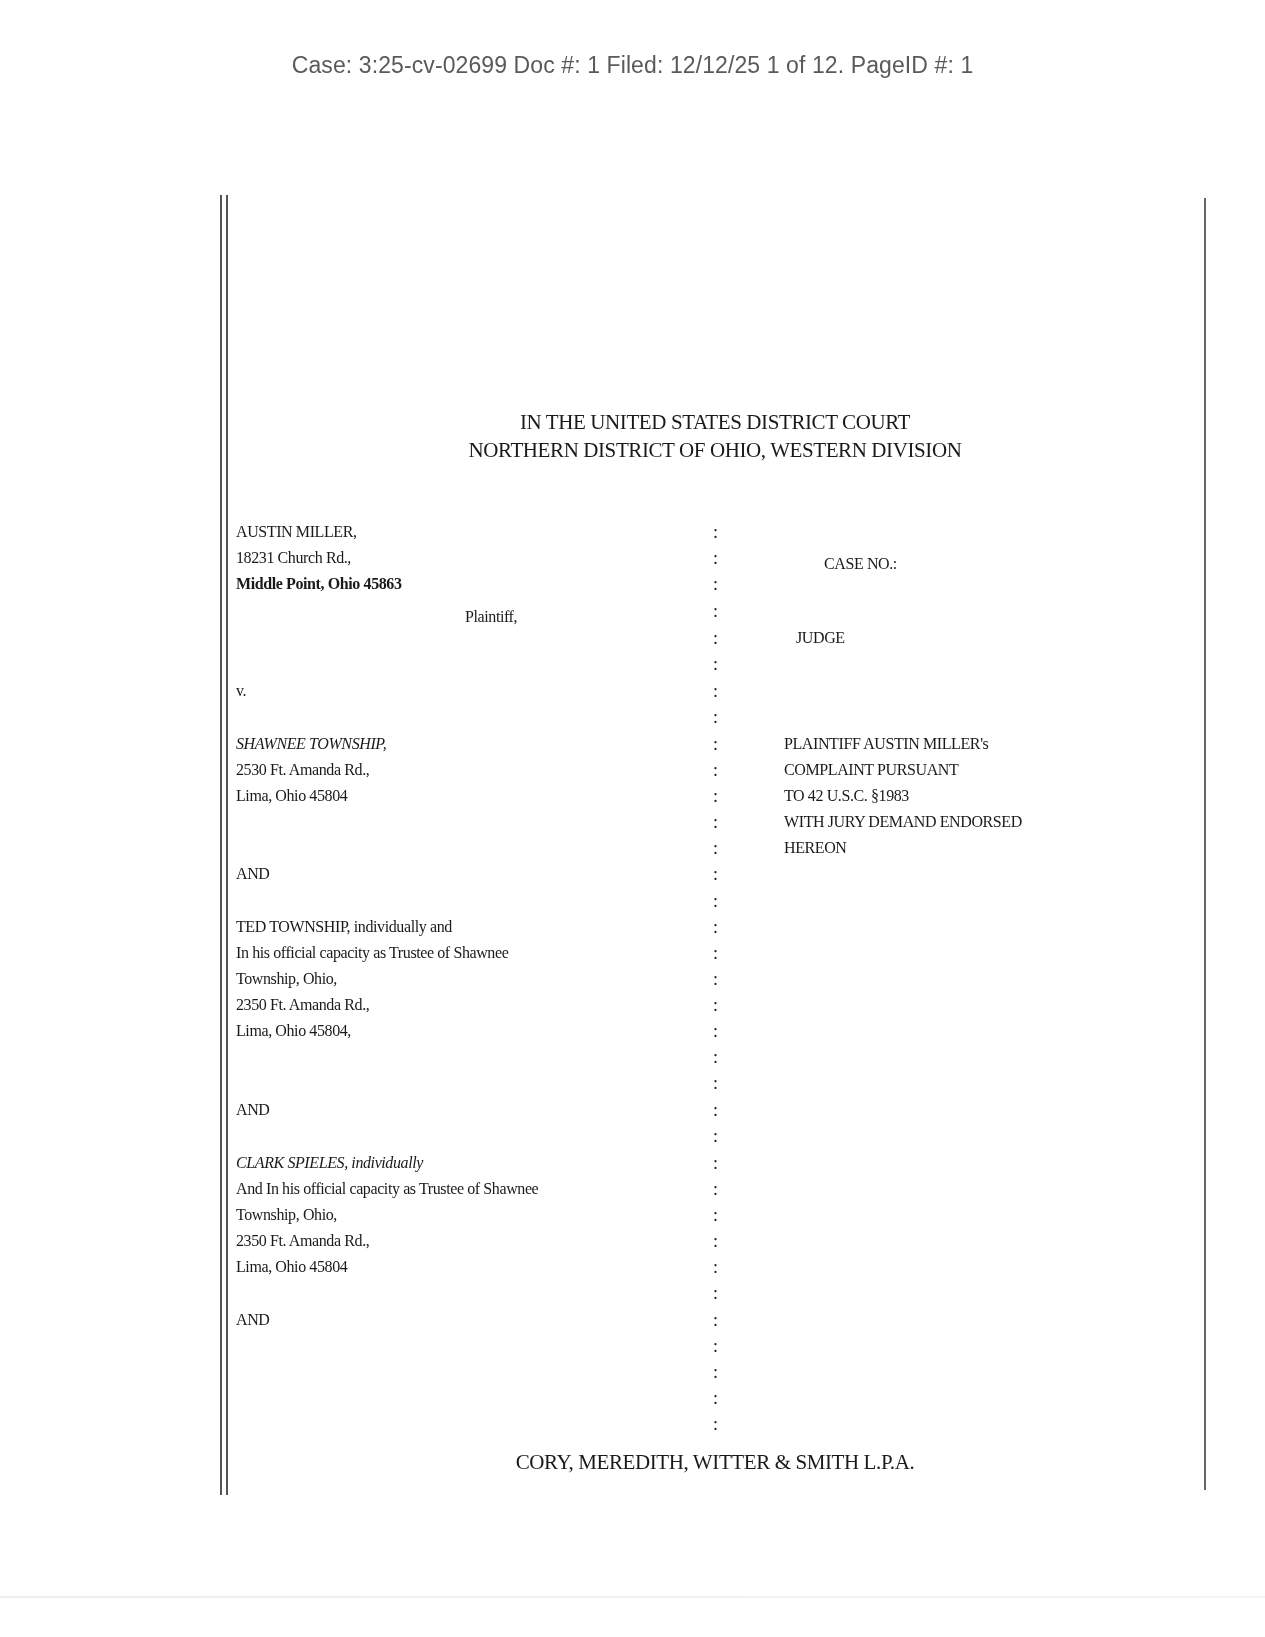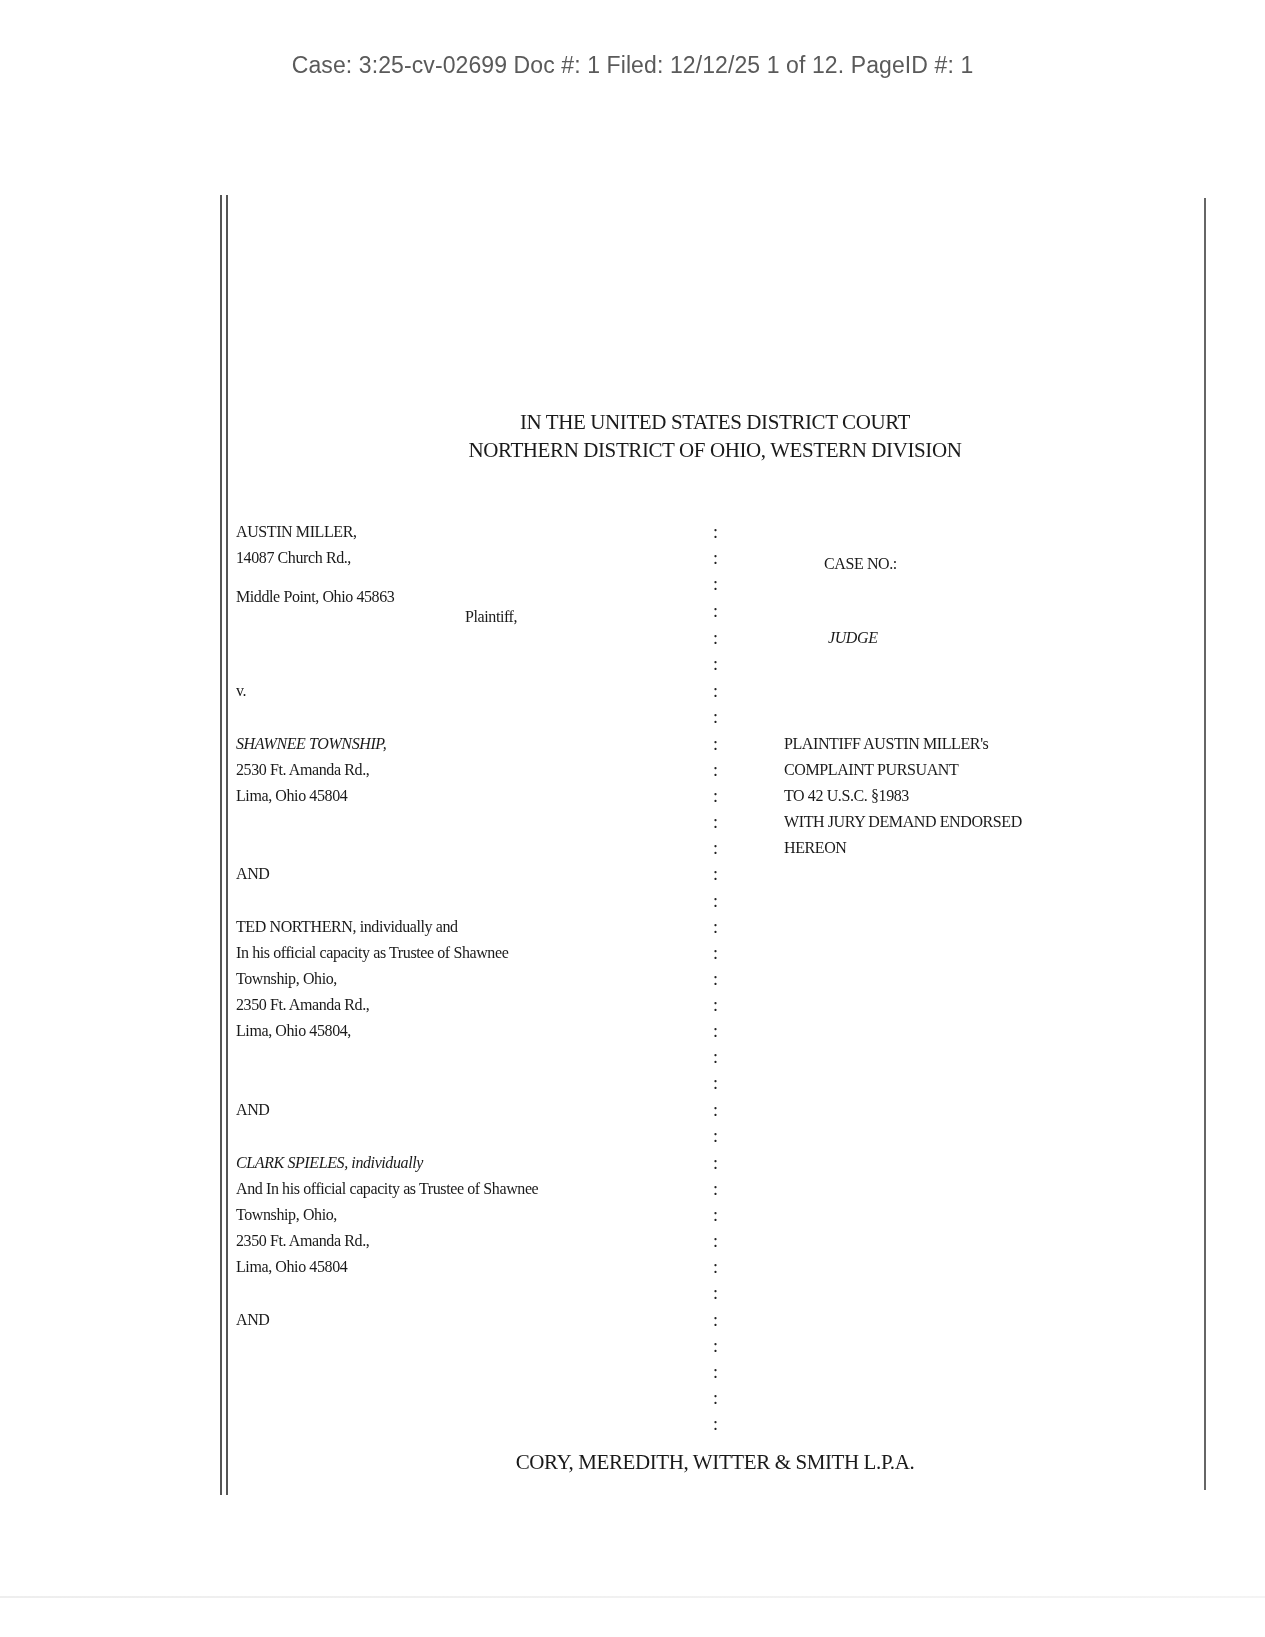--- a/index.html
+++ b/index.html
@@ -38,49 +38,49 @@
 <div class="rule-left-1"></div>
 <div class="rule-left-2"></div>
 <div class="rule-right"></div>
 
 <div class="court-title">
   <div>IN THE UNITED STATES DISTRICT COURT</div>
   <div>NORTHERN DISTRICT OF OHIO, WESTERN DIVISION</div>
 </div>
 
 <div class="t" style="left:236px; top:519px;">AUSTIN MILLER,</div>
-<div class="t" style="left:236px; top:545px;">14087 Church Rd.,</div>
-<div class="t" style="left:236px; top:584px;">Middle Point, Ohio 45863</div>
+<div class="t" style="left:236px; top:545px;">18231 Church Rd.,</div>
+<div class="t" style="left:236px; top:571px;font-weight:bold;">Middle Point, Ohio 45863</div>
 <div class="t" style="left:441px; top:604px;margin-left:24px;">Plaintiff,</div>
 <div class="t" style="left:236px; top:678px;">v.</div>
 
 <div class="t" style="left:236px; top:731px;font-style:italic;">SHAWNEE TOWNSHIP,</div>
 <div class="t" style="left:236px; top:757px;">2530 Ft. Amanda Rd.,</div>
 <div class="t" style="left:236px; top:783px;">Lima, Ohio 45804</div>
 
 <div class="t" style="left:236px; top:861px;">AND</div>
 
-<div class="t" style="left:236px; top:914px;">TED NORTHERN, individually and</div>
+<div class="t" style="left:236px; top:914px;">TED TOWNSHIP, individually and</div>
 <div class="t" style="left:236px; top:940px;">In his official capacity as Trustee of Shawnee</div>
 <div class="t" style="left:236px; top:966px;">Township, Ohio,</div>
 <div class="t" style="left:236px; top:992px;">2350 Ft. Amanda Rd.,</div>
 <div class="t" style="left:236px; top:1018px;">Lima, Ohio 45804,</div>
 
 <div class="t" style="left:236px; top:1097px;">AND</div>
 
 <div class="t" style="left:236px; top:1150px;font-style:italic;">CLARK SPIELES, individually</div>
 <div class="t" style="left:236px; top:1176px;">And In his official capacity as Trustee of Shawnee</div>
 <div class="t" style="left:236px; top:1202px;">Township, Ohio,</div>
 <div class="t" style="left:236px; top:1228px;">2350 Ft. Amanda Rd.,</div>
 <div class="t" style="left:236px; top:1254px;">Lima, Ohio 45804</div>
 
 <div class="t" style="left:236px; top:1307px;">AND</div>
 
 <div class="t" style="left:824px; top:519px;margin-top:32px;">CASE NO.:</div>
-<div class="t" style="left:828px; top:625px;font-style:italic;">JUDGE</div>
+<div class="t" style="left:796px; top:625px;">JUDGE</div>
 <div class="t" style="left:784px; top:731px;">PLAINTIFF AUSTIN MILLER's</div>
 <div class="t" style="left:784px; top:757px;">COMPLAINT PURSUANT</div>
 <div class="t" style="left:784px; top:783px;">TO 42 U.S.C. §1983</div>
 <div class="t" style="left:784px; top:809px;">WITH JURY DEMAND ENDORSED</div>
 <div class="t" style="left:784px; top:835px;">HEREON</div>
 
 <div>
   <span class="colon" style="top:519px;">:</span>
   <span class="colon" style="top:545px;">:</span>
   <span class="colon" style="top:571px;">:</span>

